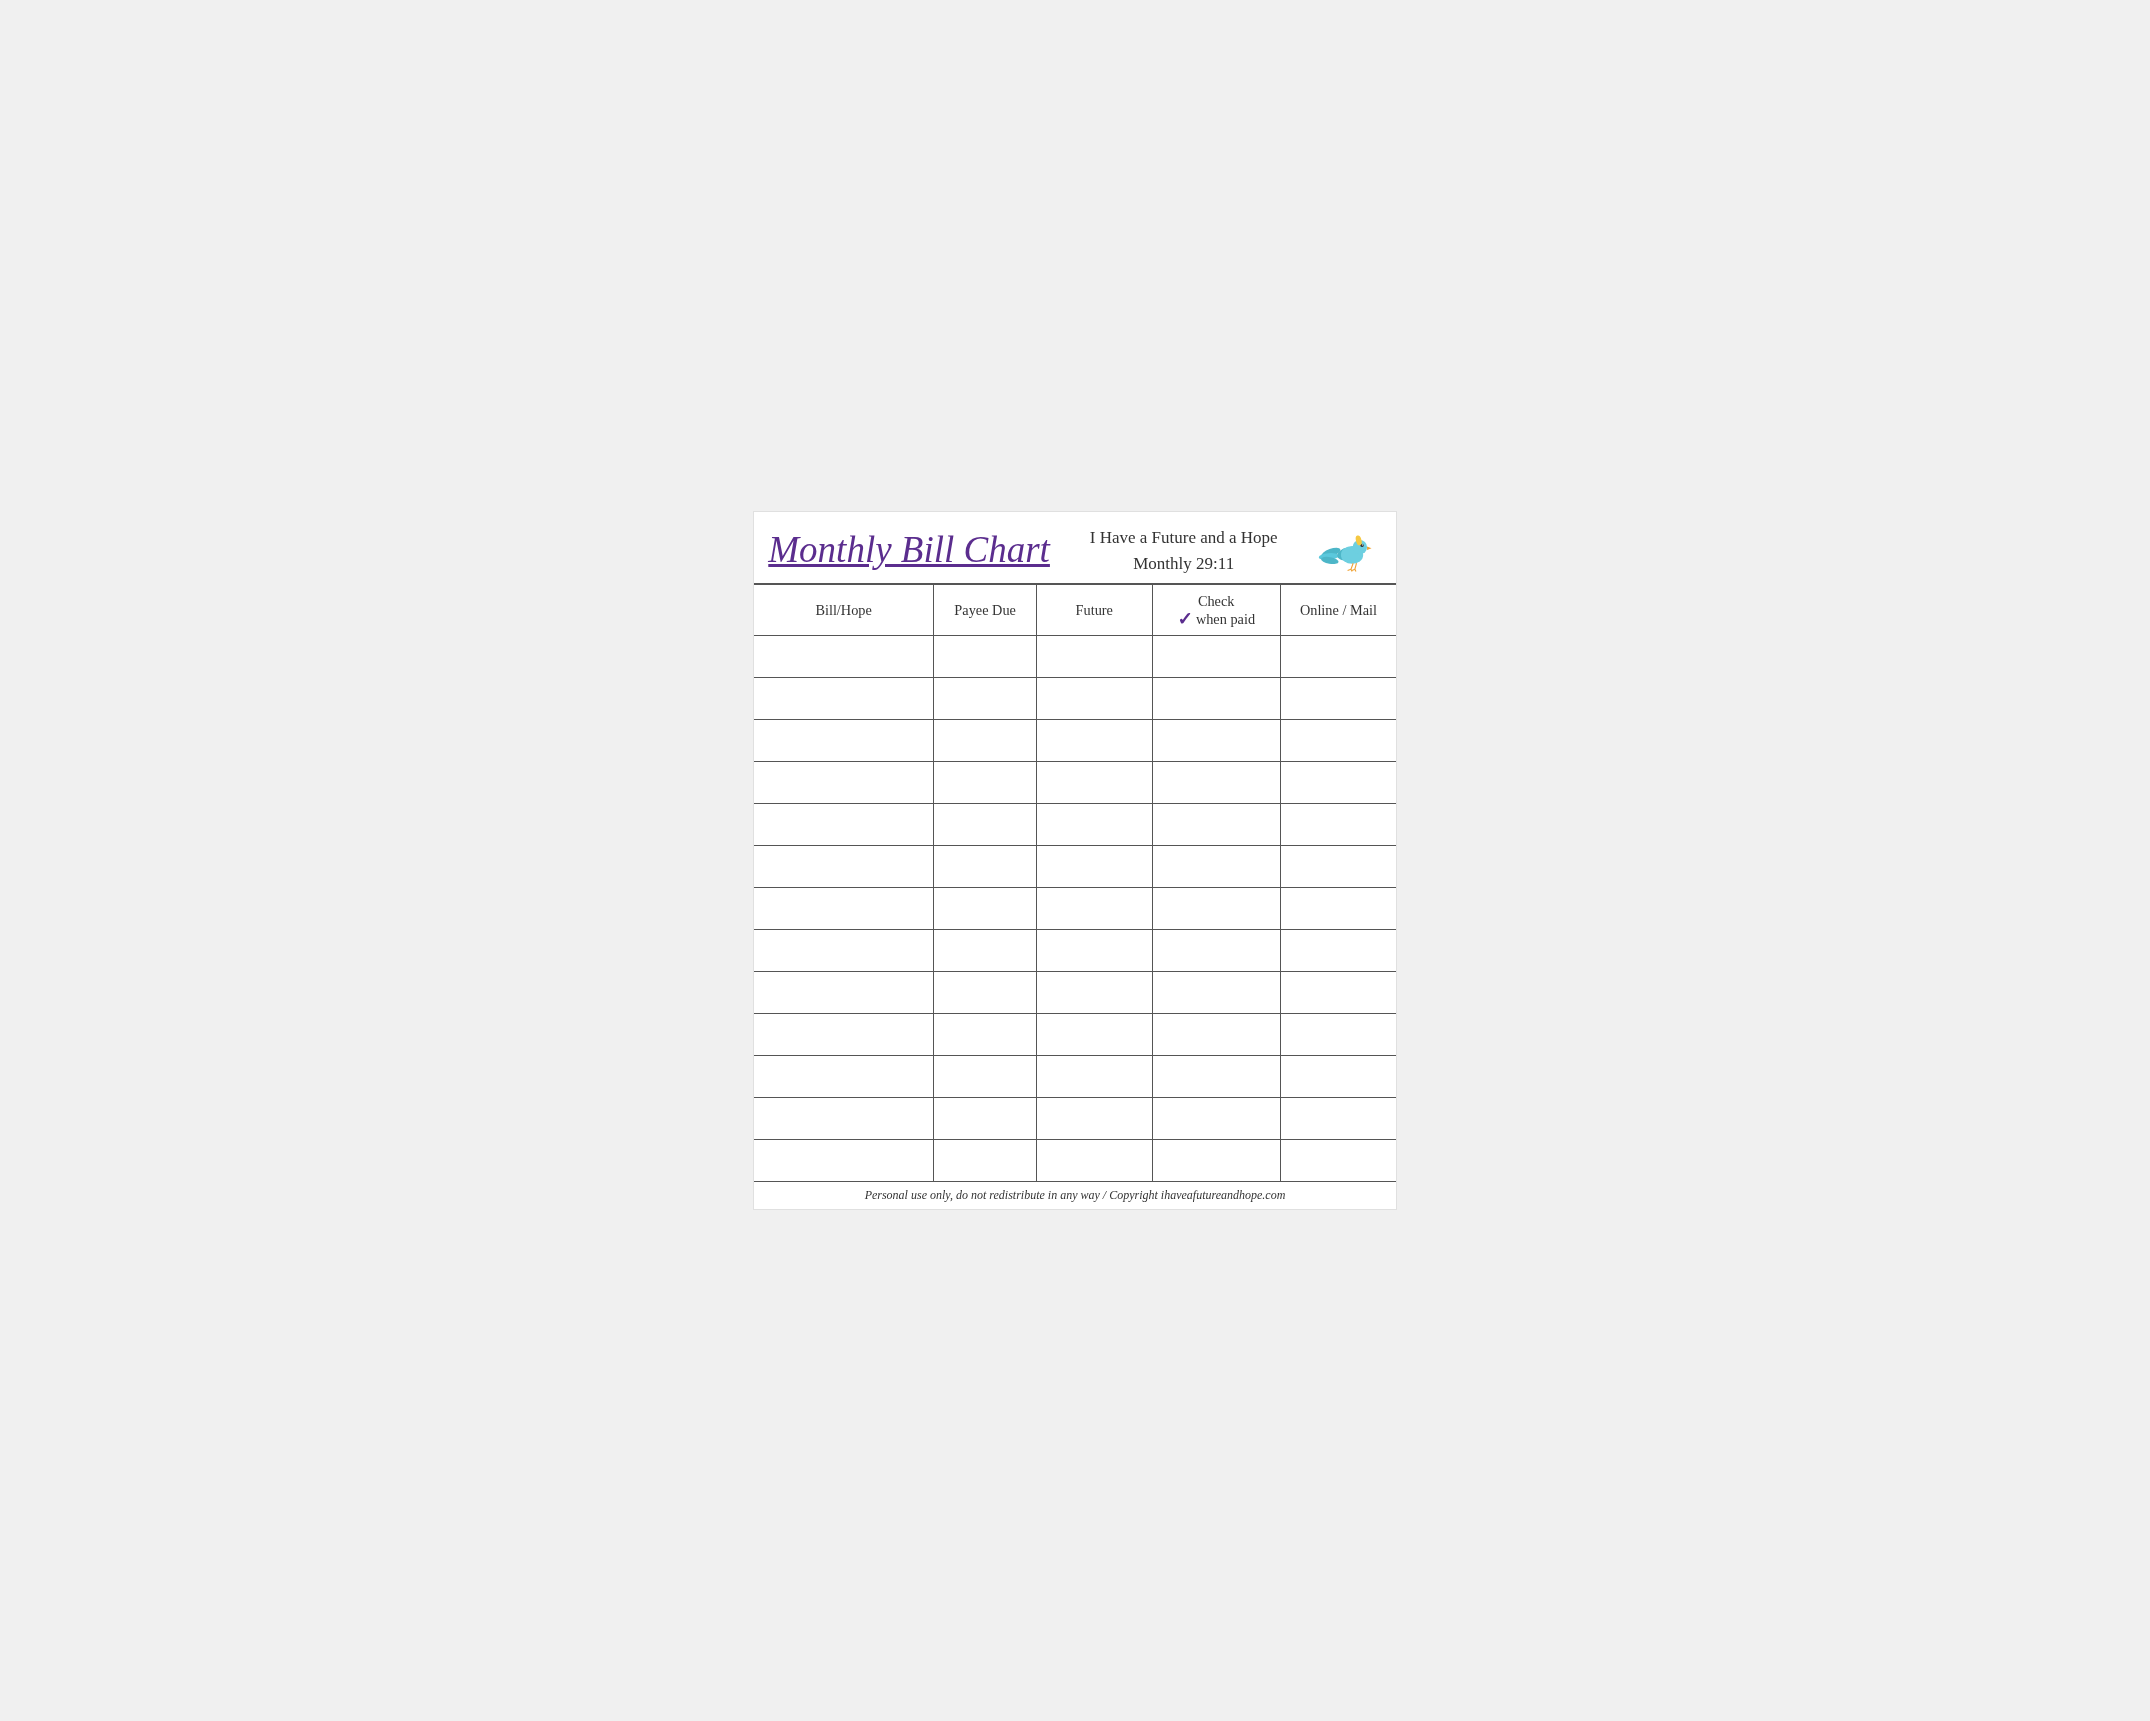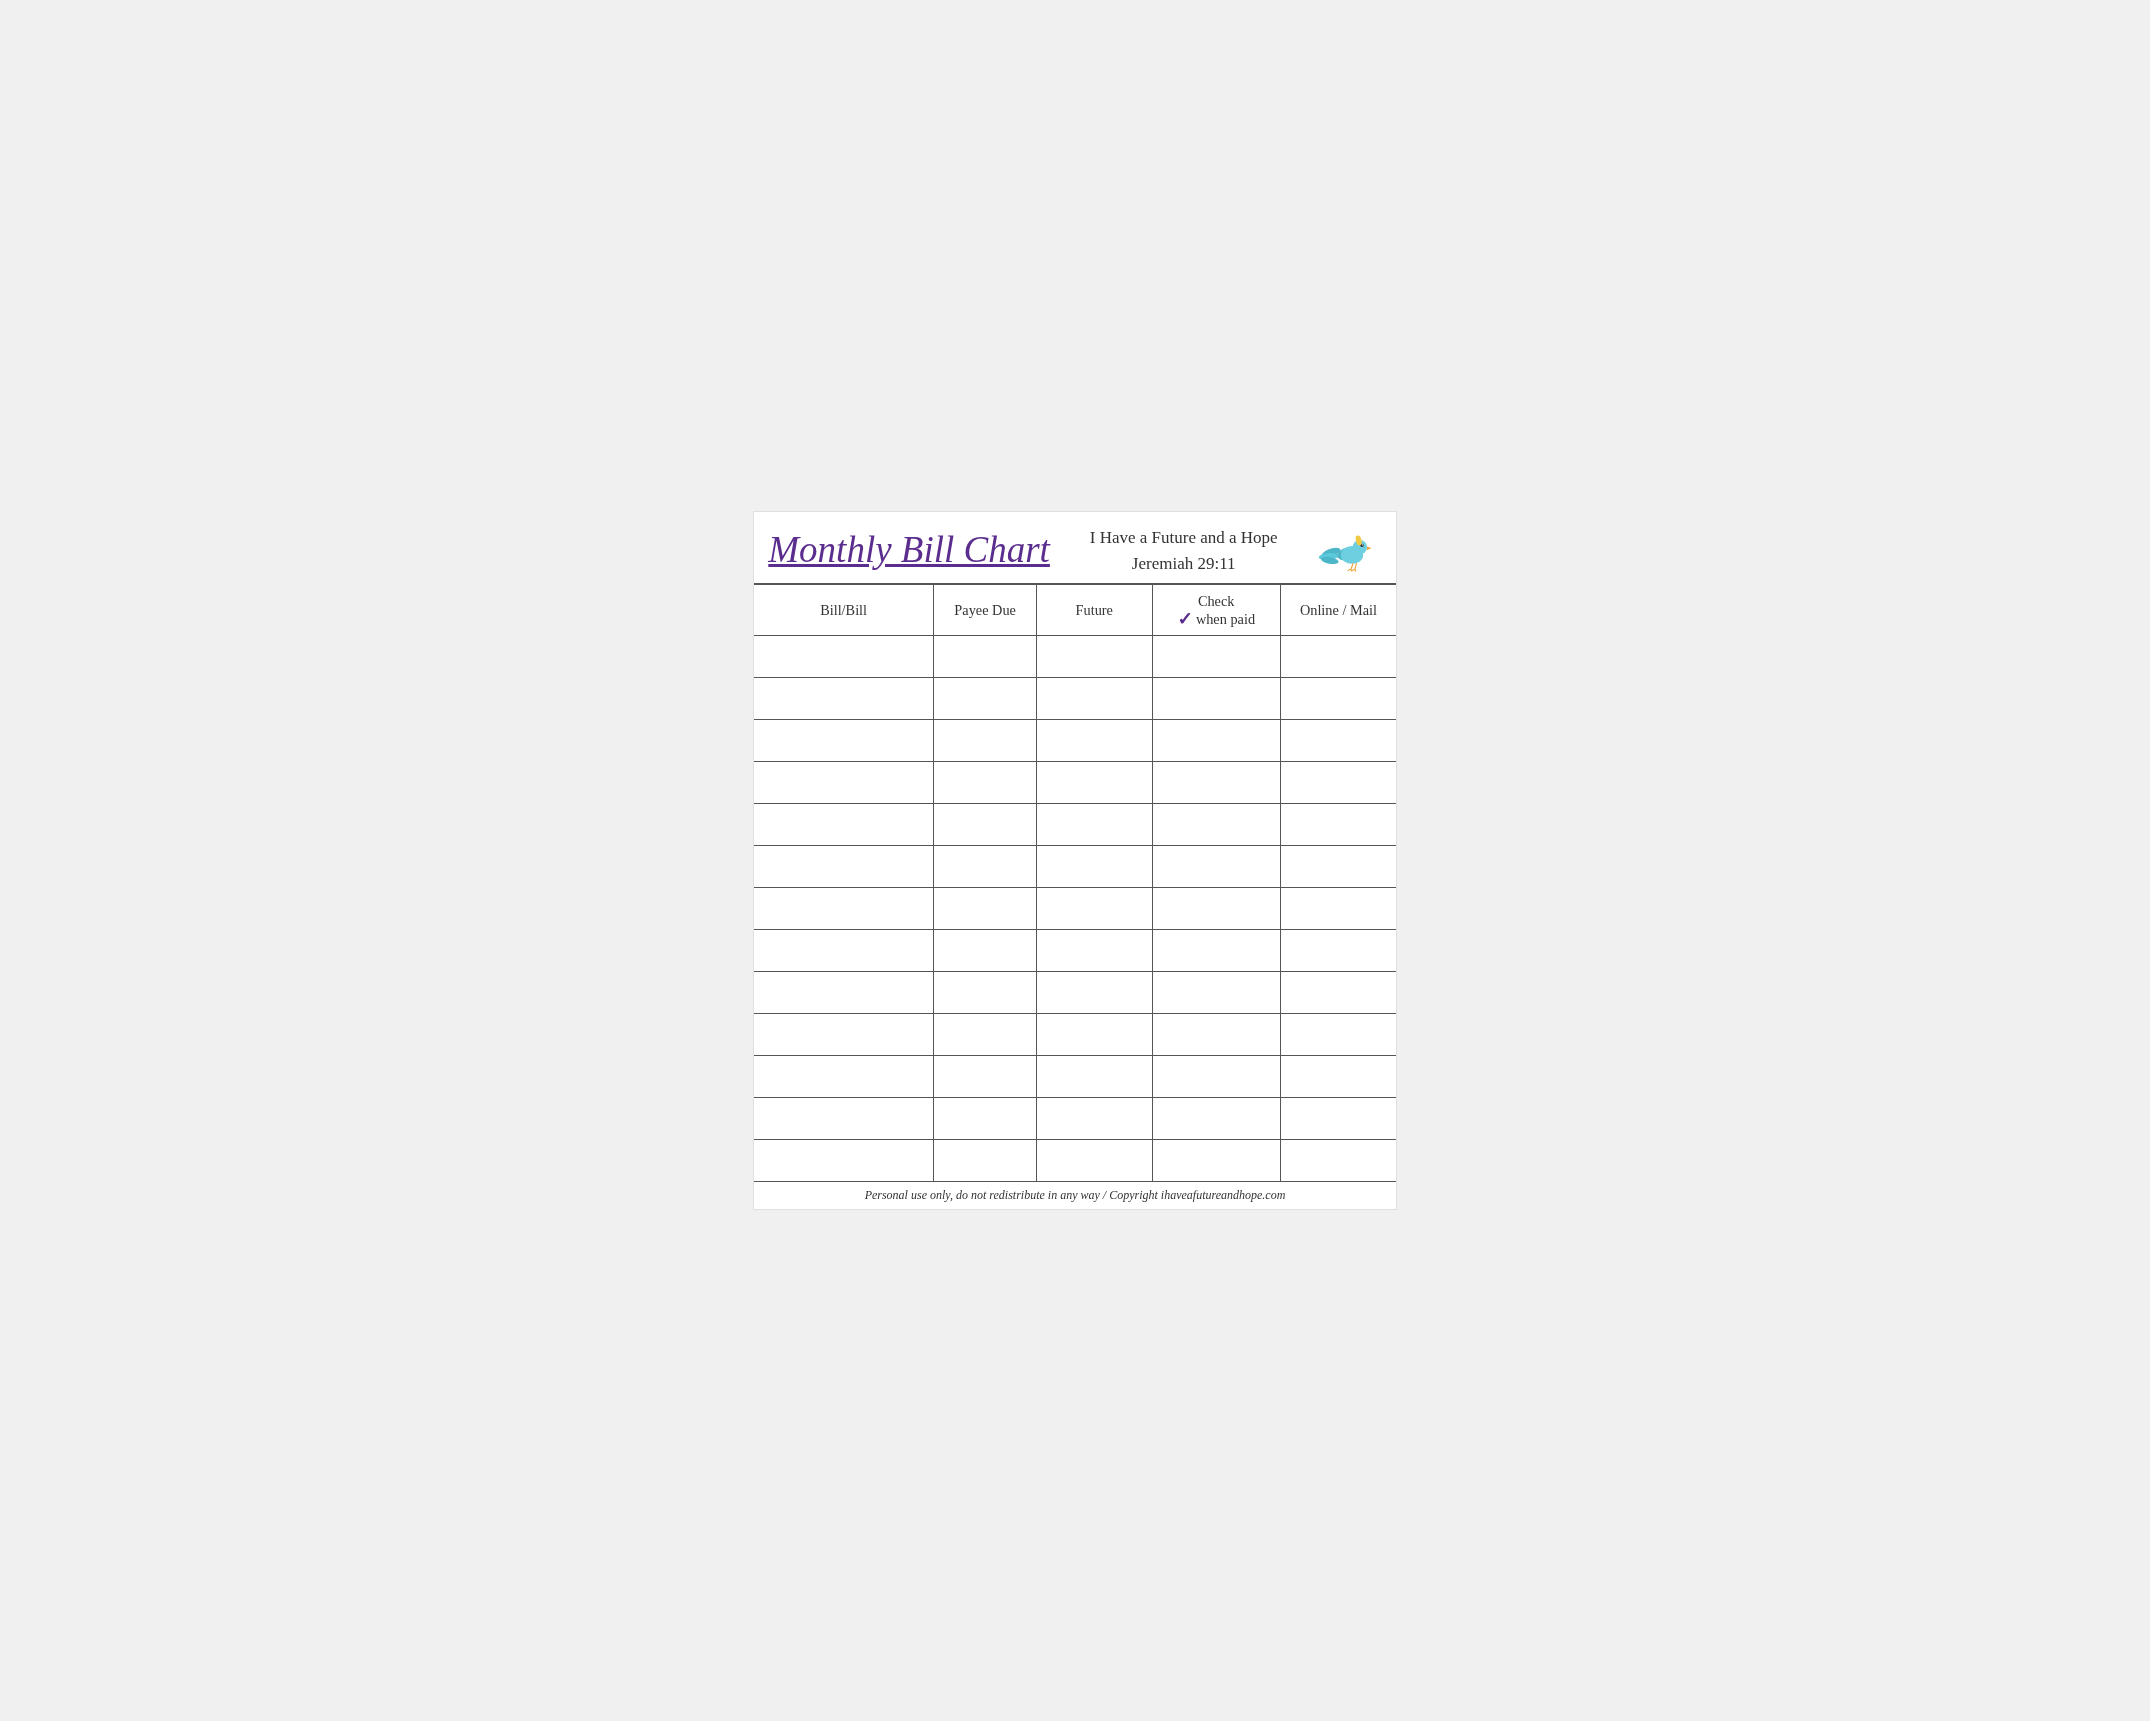--- a/index.html
+++ b/index.html
@@ -161,21 +161,21 @@
 </head>
 <body>
 
 <div class="page">
   <div class="header">
     <div class="title-area">
       <span class="main-title">Monthly Bill Chart</span>
     </div>
     <div class="tagline-area">
       <div>I Have a Future and a Hope</div>
-      <div>Jeremiah 29:11</div>
+      <div>Monthly 29:11</div>
     </div>
     <div class="bird-area">
 
       <svg class="bird-svg" viewBox="0 0 100 90" xmlns="http://www.w3.org/2000/svg">
 
         <ellipse cx="22" cy="48" rx="18" ry="7" fill="#4db6c8" transform="rotate(-20 22 48)"></ellipse>
         <ellipse cx="18" cy="55" rx="18" ry="6" fill="#5bc8dc" transform="rotate(-5 18 55)"></ellipse>
         <ellipse cx="20" cy="62" rx="16" ry="6" fill="#4db6c8" transform="rotate(10 20 62)"></ellipse>
 
         <ellipse cx="55" cy="50" rx="22" ry="12" fill="#4db6c8" transform="rotate(-10 55 50)"></ellipse>
@@ -205,21 +205,21 @@
     <table>
       <colgroup>
         <col class="bill">
         <col class="date">
         <col class="amount">
         <col class="check">
         <col class="online">
       </colgroup>
       <thead>
         <tr>
-          <th>Bill/Bill</th>
+          <th>Bill/Hope</th>
           <th>Payee Due</th>
           <th>Future</th>
           <th>
             <div class="check-header">
               <span>Check</span>
               <div class="check-line">
                 <span class="checkmark">✓</span>
                 <span>when paid</span>
               </div>
             </div>

